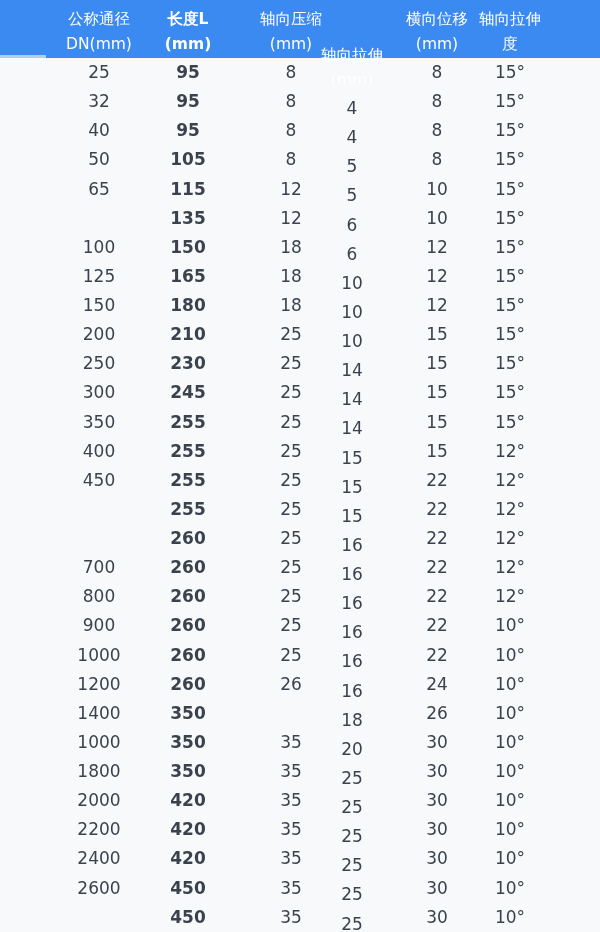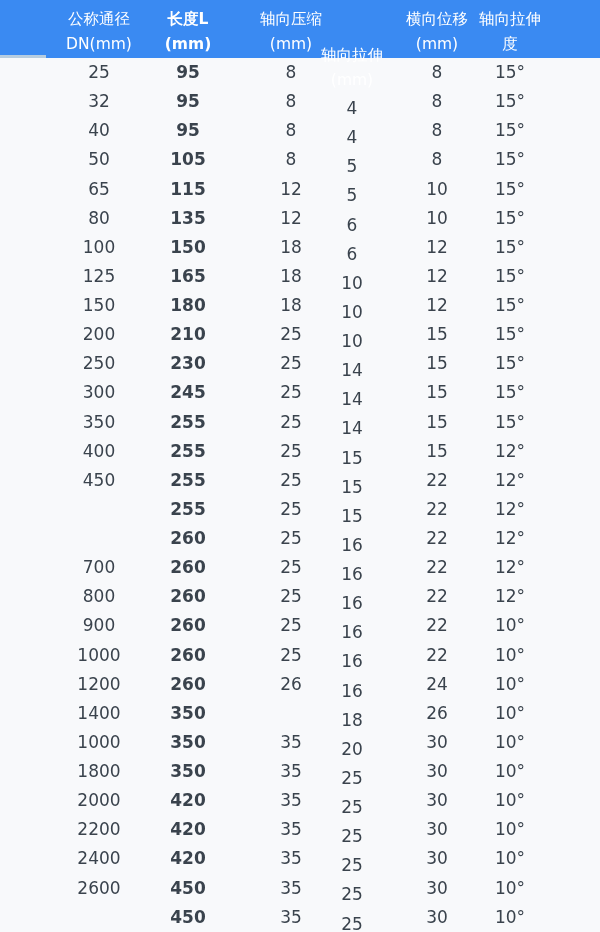--- a/index.html
+++ b/index.html
@@ -130,21 +130,20 @@
       </div>
       <div class="trow">
         <div class="cell c1">65</div>
         <div class="cell c2">115</div>
         <div class="cell c3">12</div>
         <div class="cell c4">6</div>
         <div class="cell c5">10</div>
         <div class="cell c6">15°</div>
       </div>
       <div class="trow">
-        <div class="cell c1">80</div>
         <div class="cell c2">135</div>
         <div class="cell c3">12</div>
         <div class="cell c4">6</div>
         <div class="cell c5">10</div>
         <div class="cell c6">15°</div>
       </div>
       <div class="trow">
         <div class="cell c1">100</div>
         <div class="cell c2">150</div>
         <div class="cell c3">18</div>

